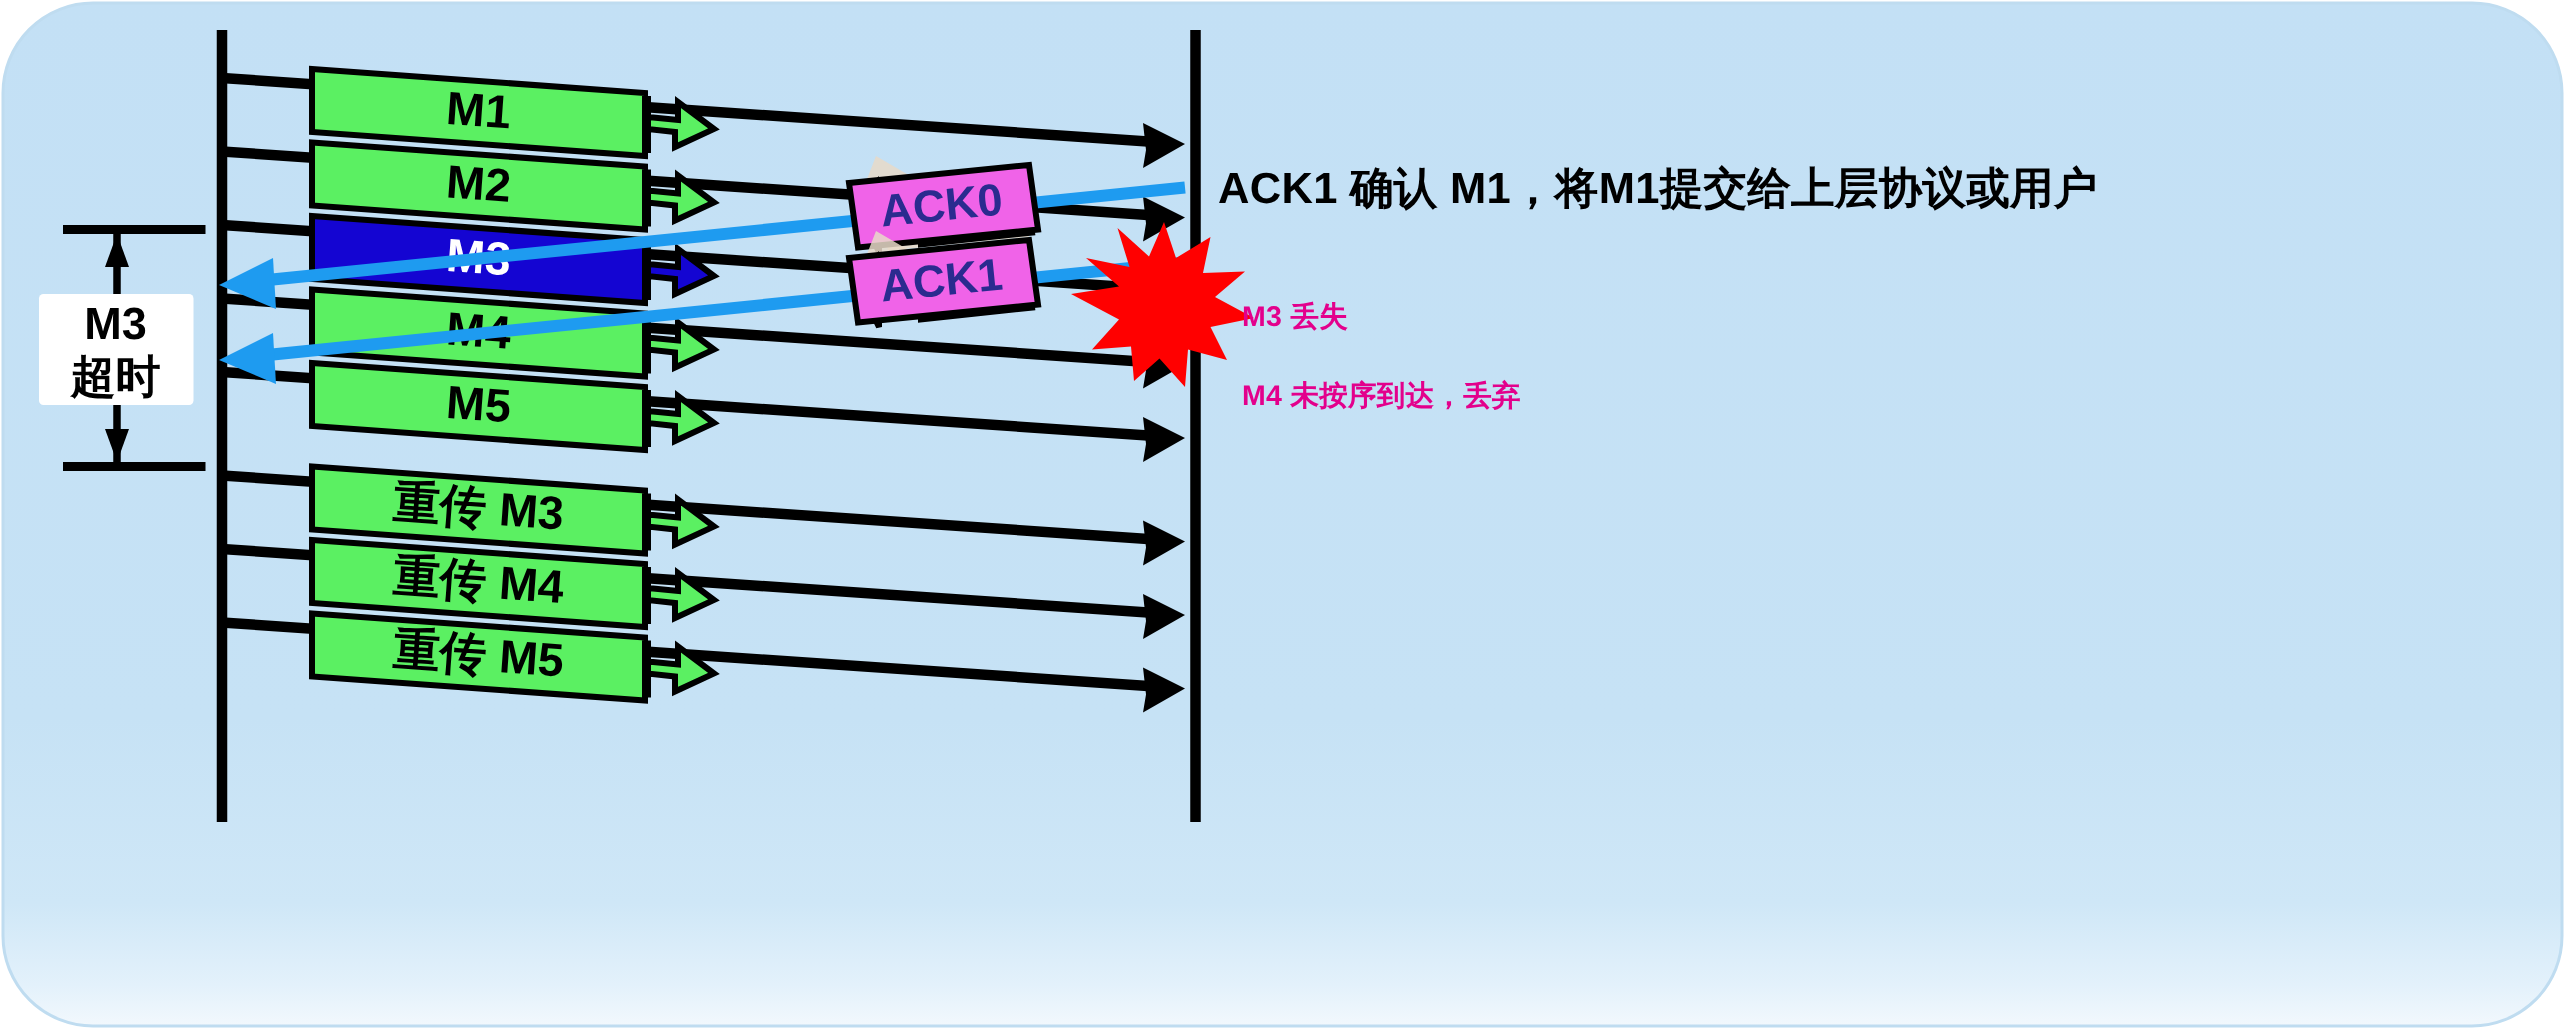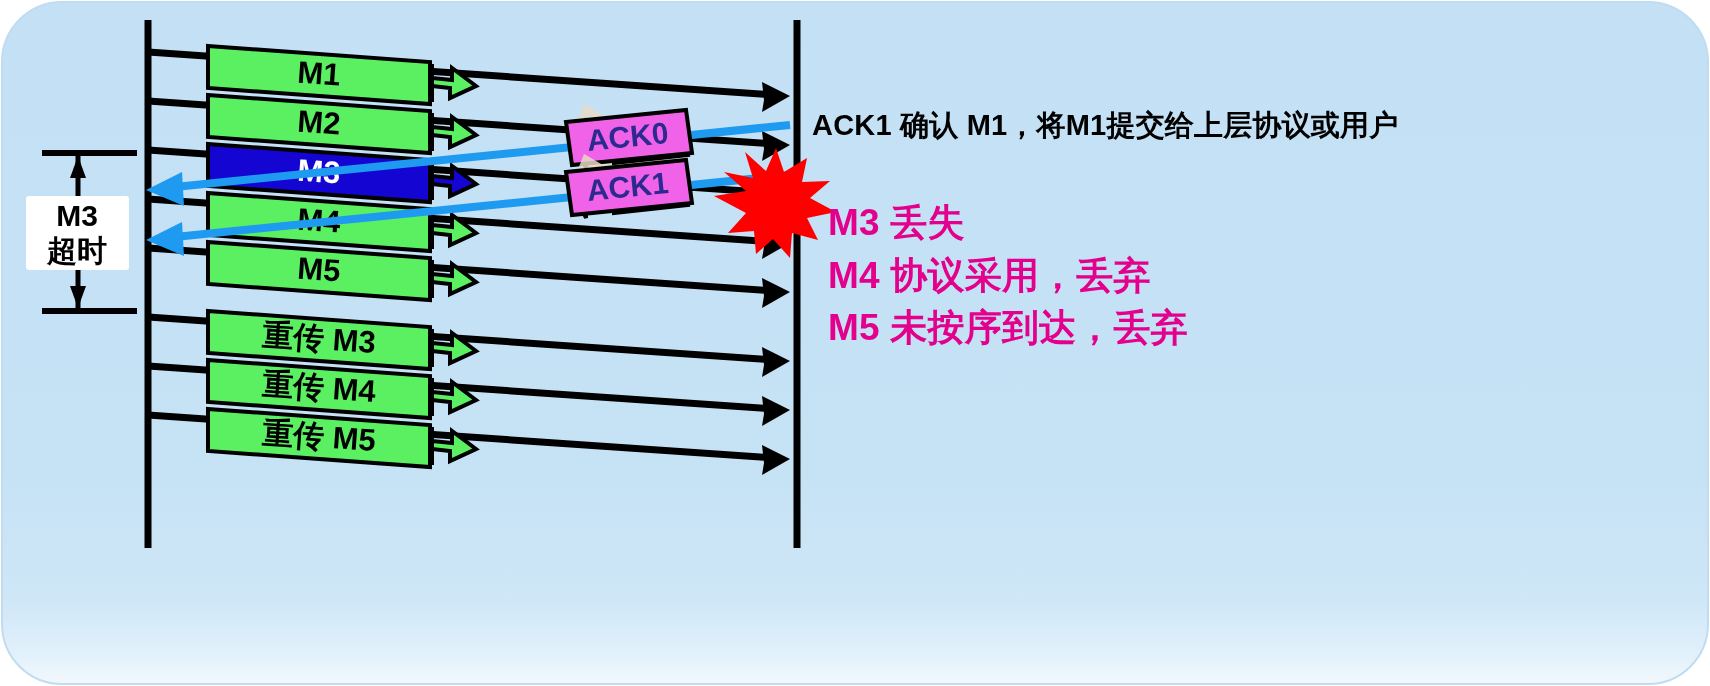--- a/index.html
+++ b/index.html
@@ -2,21 +2,21 @@
 <html><head>
 <meta charset="utf-8">
 <style>
   html,body{margin:0;padding:0;background:#ffffff;}
   body{width:1710px;height:686px;overflow:hidden;
        font-family:"Liberation Sans","DejaVu Sans",sans-serif;}
   #stage{position:relative;width:1710px;height:686px;}
   #stage svg{position:absolute;left:0;top:0;}
   .lbl{position:absolute;white-space:nowrap;font-weight:bold;}
   .ann-black{color:#000000;font-size:29px;letter-spacing:.2px;}
-  .ann-pink{color:#E3008C;font-size:37px;letter-spacing:.2px;}
+  .ann-pink{color:#E3008C;font-size:19px;letter-spacing:.2px;}
   .caption{font-size:39px;color:#000000;font-weight:bold;}
   .caption .hl{color:#E3008C;}
   .msgtxt{font-size:31px;font-weight:bold;fill:#000;}
   .msgtxt-w{font-size:31px;font-weight:bold;fill:#ffffff;}
   .acktxt{font-size:30px;font-weight:bold;fill:#2B2B8F;}
   .touttxt{font-size:30px;font-weight:bold;fill:#000;}
 </style>
 </head>
 <body>
 
@@ -150,17 +150,16 @@
       <polygon points="78,156 70,178 86,178" fill="#000"></polygon>
       <polygon points="78,308 70,286 86,286" fill="#000"></polygon>
       <rect x="26" y="196" width="103" height="74" fill="#FFFFFF" rx="3" ry="3"></rect>
       <text class="touttxt" x="77" y="226" text-anchor="middle">M3</text>
       <text class="touttxt" x="77" y="261" text-anchor="middle">超时</text>
     </g>
   </svg>
 
   <div class="lbl ann-black" style="left:812px;top:106px;">ACK1 确认 M1，将M1提交给上层协议或用户</div>
   <div class="lbl ann-pink" style="left:828px;top:198px;">M3 丢失</div>
-  <div class="lbl ann-pink" style="left:828px;top:251px;">M4 协议采用，丢弃</div>
-  <div class="lbl ann-pink" style="left:828px;top:303px;">M5 未按序到达，丢弃</div>
+  <div class="lbl ann-pink" style="left:828px;top:251px;">M4 未按序到达，丢弃</div>
 
 
 </div>
 
 </body></html>

